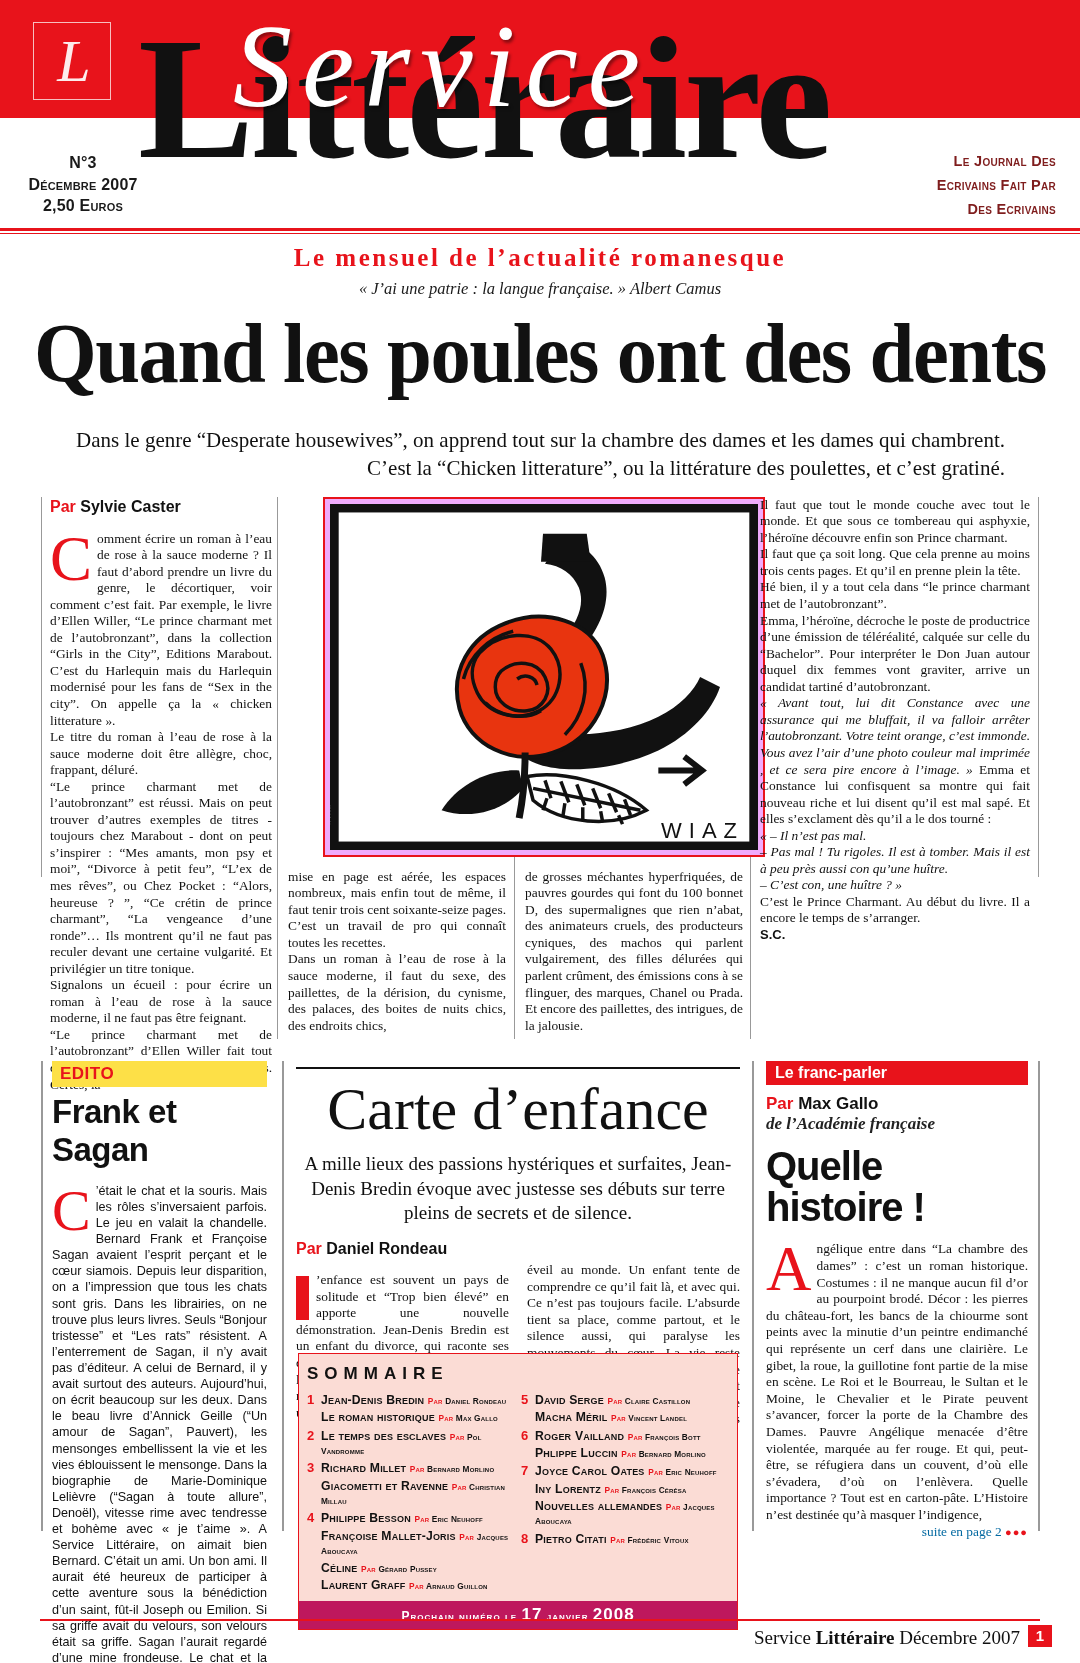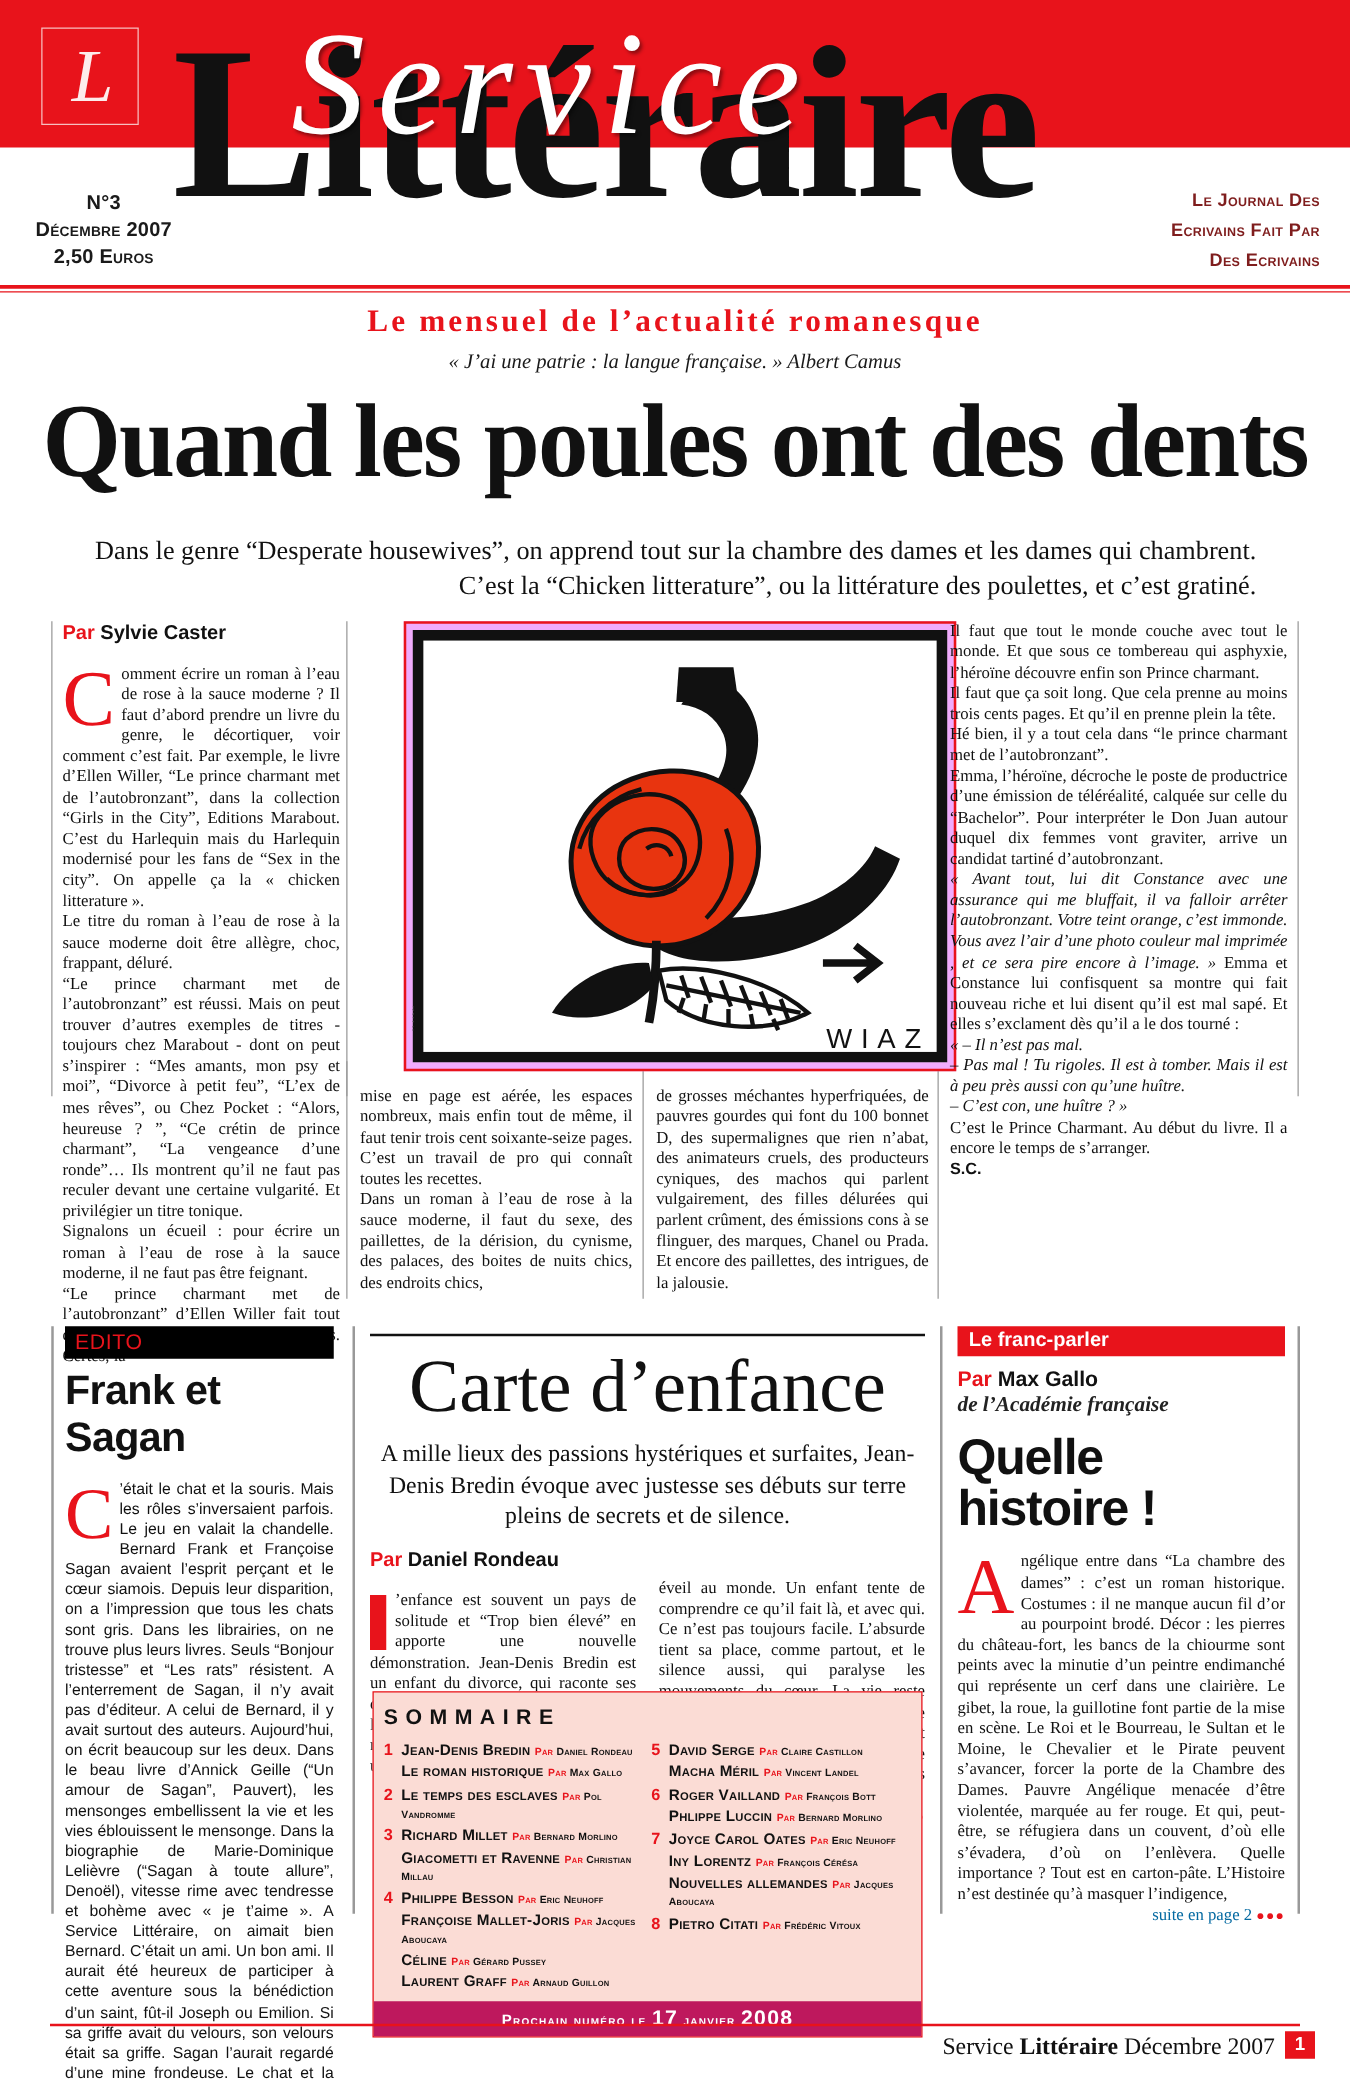--- a/index.html
+++ b/index.html
@@ -128,23 +128,23 @@
     position: absolute; left: 3px; bottom: 24px;
     font-size: 7px; letter-spacing: 1px; color: #444;
     transform: rotate(-90deg); transform-origin: left bottom;
   }
   .sc-sig { font-family: "Liberation Sans", sans-serif; font-weight: 700; font-size: 13px; }
 
   
   .bottom { position: relative; margin-top: 8px; height: 500px; }
 
   .edito-head {
-    background: #000000; color: #e8131b;
-    font-family: "Liberation Sans", sans-serif;
-    font-weight: 400; font-size: 17px; padding: 3px 8px; letter-spacing: .5px;
+    background: #fde047; color: #e8131b;
+    font-family: "Liberation Sans", sans-serif;
+    font-weight: 700; font-size: 17px; padding: 3px 8px; letter-spacing: .5px;
   }
   .edito-title {
     font-family: "Liberation Sans", sans-serif;
     font-weight: 700; font-size: 33px; margin-top: 6px; letter-spacing: -.5px;
   }
   .edito-body {
     font-family: "Liberation Sans", sans-serif;
     font-size: 12.6px; line-height: 1.28; text-align: justify; margin-top: 14px;
   }
 

